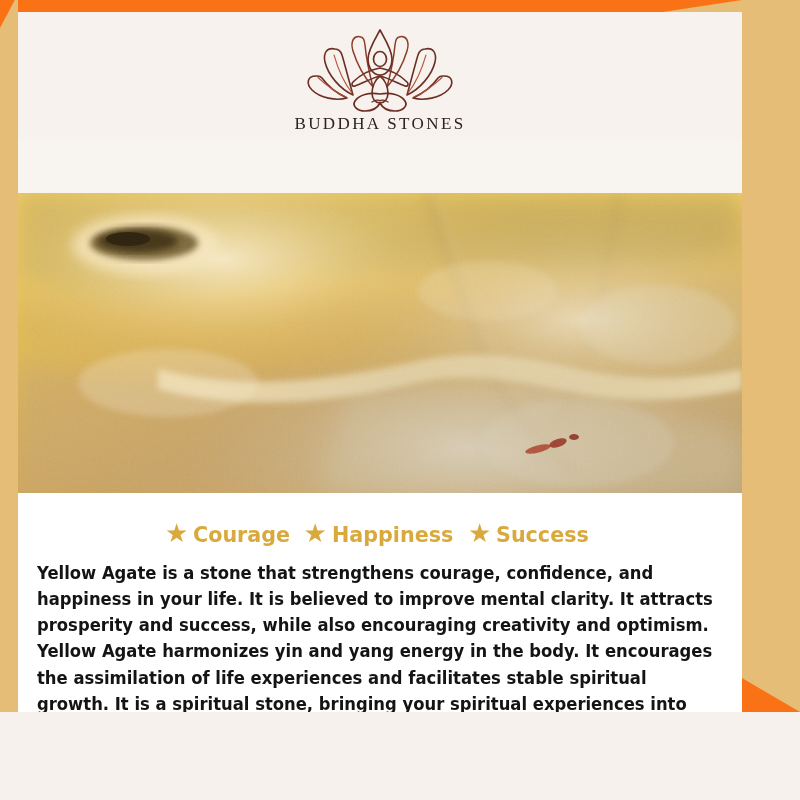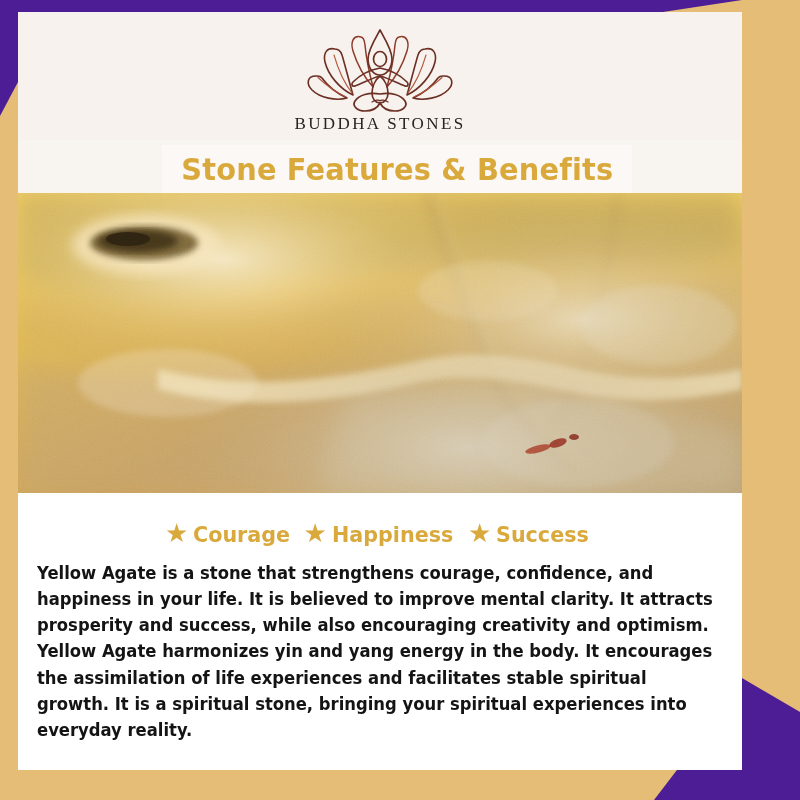--- a/index.html
+++ b/index.html
@@ -12,22 +12,22 @@
   body {
     font-family: "Liberation Sans", "DejaVu Sans", sans-serif;
     background: #f6f1ec;
     position: relative;
   }
 
   #page {
     position: absolute;
     inset: 0;
     width: 800px;
-    height: 800px;
-    background: #4c1d95;
+    height: 712px;
+    background: #f97316;
     overflow: hidden;
   }
 
   
   .gold-right {
     position: absolute;
     top: 0;
     right: 0;
     width: 58px;
     height: 712px;
@@ -266,23 +266,20 @@
             <path d="M150 132 C128 128 108 134 100 146 C94 156 104 166 120 166 C136 166 146 158 150 150
                      C154 158 164 166 180 166 C196 166 206 156 200 146 C192 134 172 128 150 132 Z" stroke="#6b2f24" stroke-width="3.4"></path>
 
             <path d="M134 148 C140 144 148 143 150 146 C152 143 160 144 166 148" stroke="#6b2f24" stroke-width="2.6"></path>
           </g>
         </svg>
       </span>
       <div class="brand-name">BUDDHA STONES</div>
     </div>
 
-    <div class="title-band">
-      <div class="title-text">Stone Features &amp; Benefits</div>
-    </div>
     <div class="title-underline"></div>
 
     <div class="stone-photo">
       <svg viewBox="0 0 724 300" preserveAspectRatio="none" xmlns="http://www.w3.org/2000/svg">
         <defs>
           <linearGradient id="agBase" x1="0" y1="0" x2="1" y2="1">
             <stop offset="0%" stop-color="#e8b83f"></stop>
             <stop offset="18%" stop-color="#e9c254"></stop>
             <stop offset="38%" stop-color="#d9ae52"></stop>
             <stop offset="56%" stop-color="#c9a05a"></stop>

